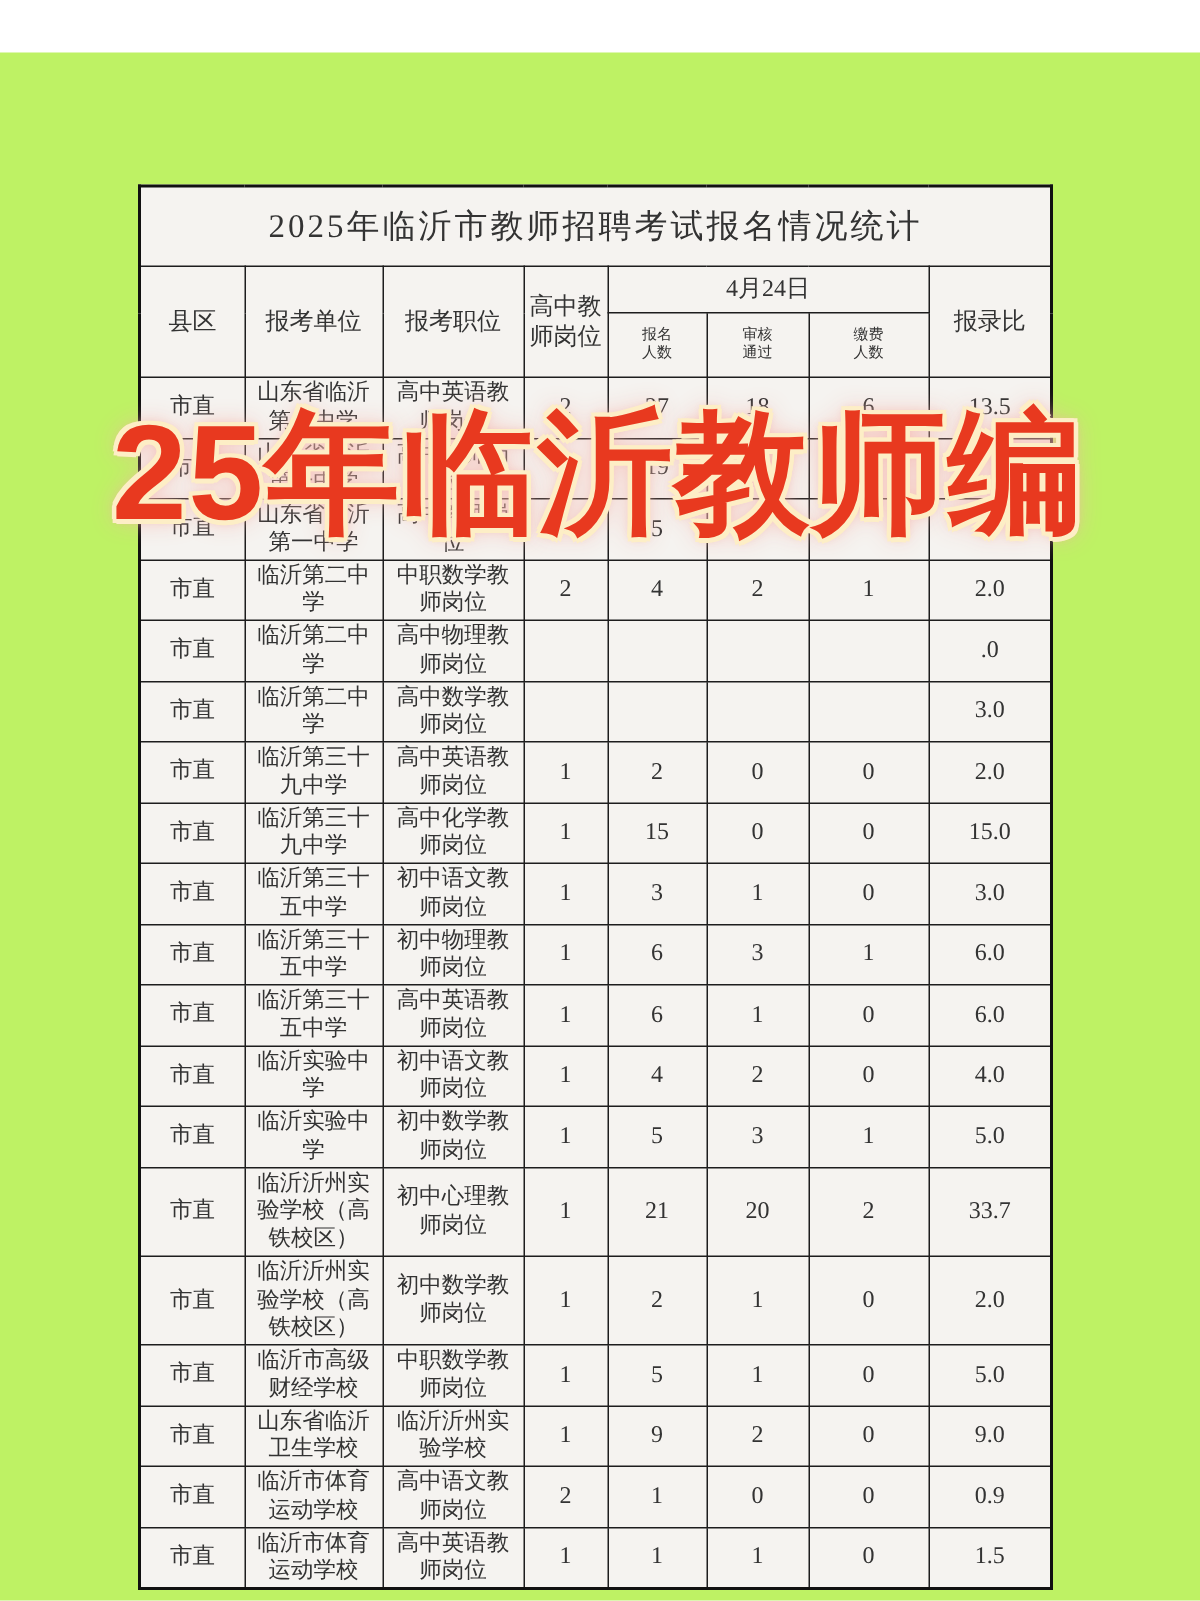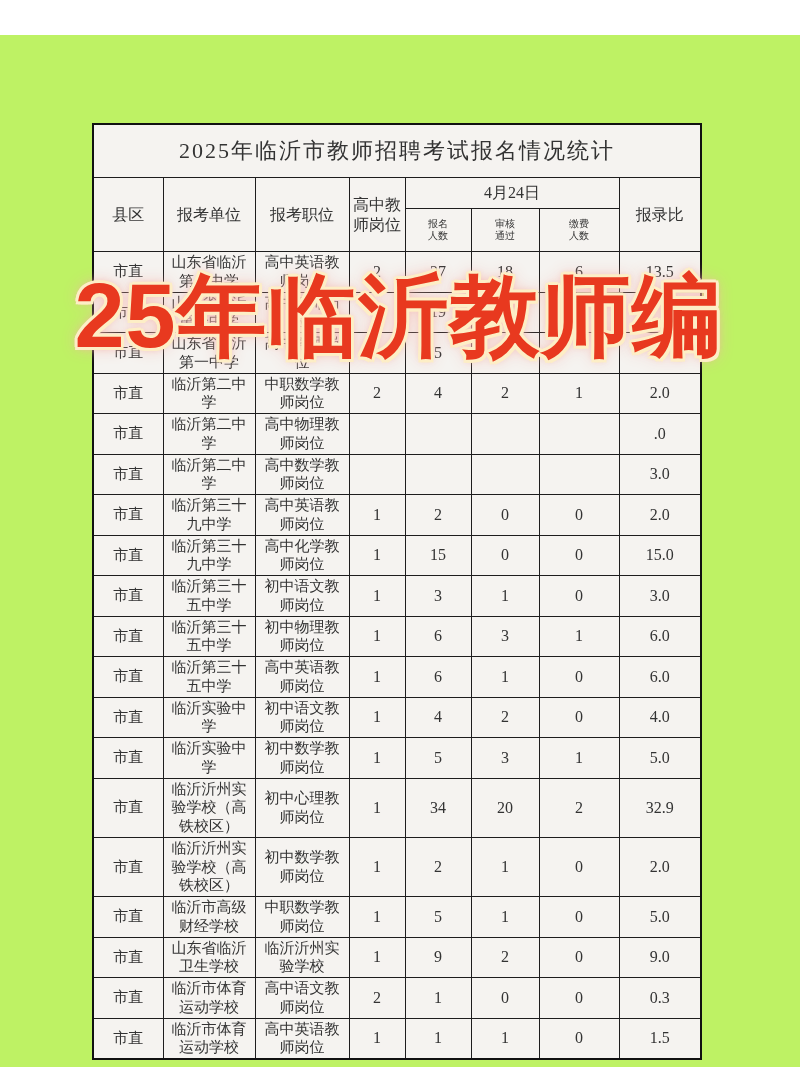--- a/index.html
+++ b/index.html
@@ -253,24 +253,24 @@
             <td class="num">5</td>
             <td class="num">3</td>
             <td class="num">1</td>
             <td class="num">5.0</td>
           </tr>
           <tr>
             <td>市直</td>
             <td>临沂沂州实验学校（高铁校区）</td>
             <td>初中心理教师岗位</td>
             <td class="num">1</td>
-            <td class="num">34</td>
+            <td class="num">21</td>
             <td class="num">20</td>
             <td class="num">2</td>
-            <td class="num">32.9</td>
+            <td class="num">33.7</td>
           </tr>
           <tr>
             <td>市直</td>
             <td>临沂沂州实验学校（高铁校区）</td>
             <td>初中数学教师岗位</td>
             <td class="num">1</td>
             <td class="num">2</td>
             <td class="num">1</td>
             <td class="num">0</td>
             <td class="num">2.0</td>
@@ -296,21 +296,21 @@
             <td class="num">9.0</td>
           </tr>
           <tr>
             <td>市直</td>
             <td>临沂市体育运动学校</td>
             <td>高中语文教师岗位</td>
             <td class="num">2</td>
             <td class="num">1</td>
             <td class="num">0</td>
             <td class="num">0</td>
-            <td class="num">0.3</td>
+            <td class="num">0.9</td>
           </tr>
           <tr>
             <td>市直</td>
             <td>临沂市体育运动学校</td>
             <td>高中英语教师岗位</td>
             <td class="num">1</td>
             <td class="num">1</td>
             <td class="num">1</td>
             <td class="num">0</td>
             <td class="num">1.5</td>

